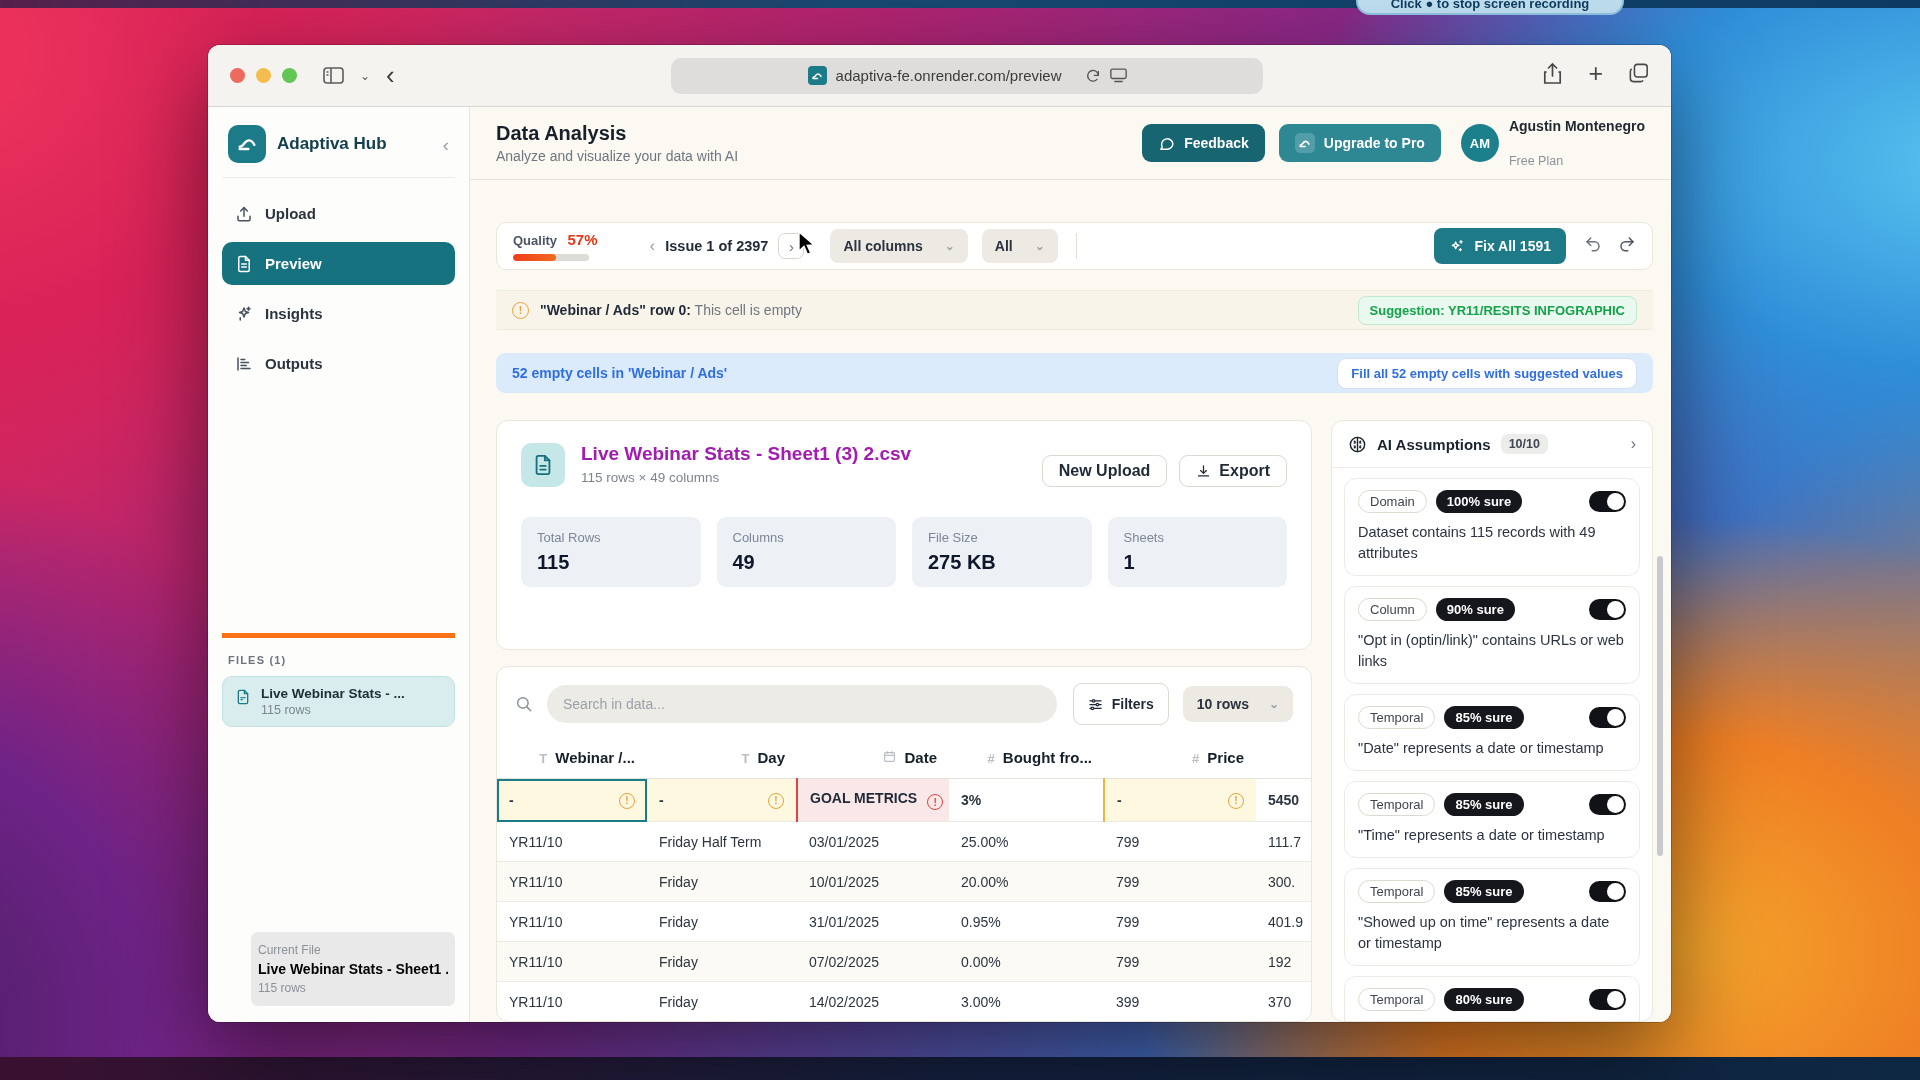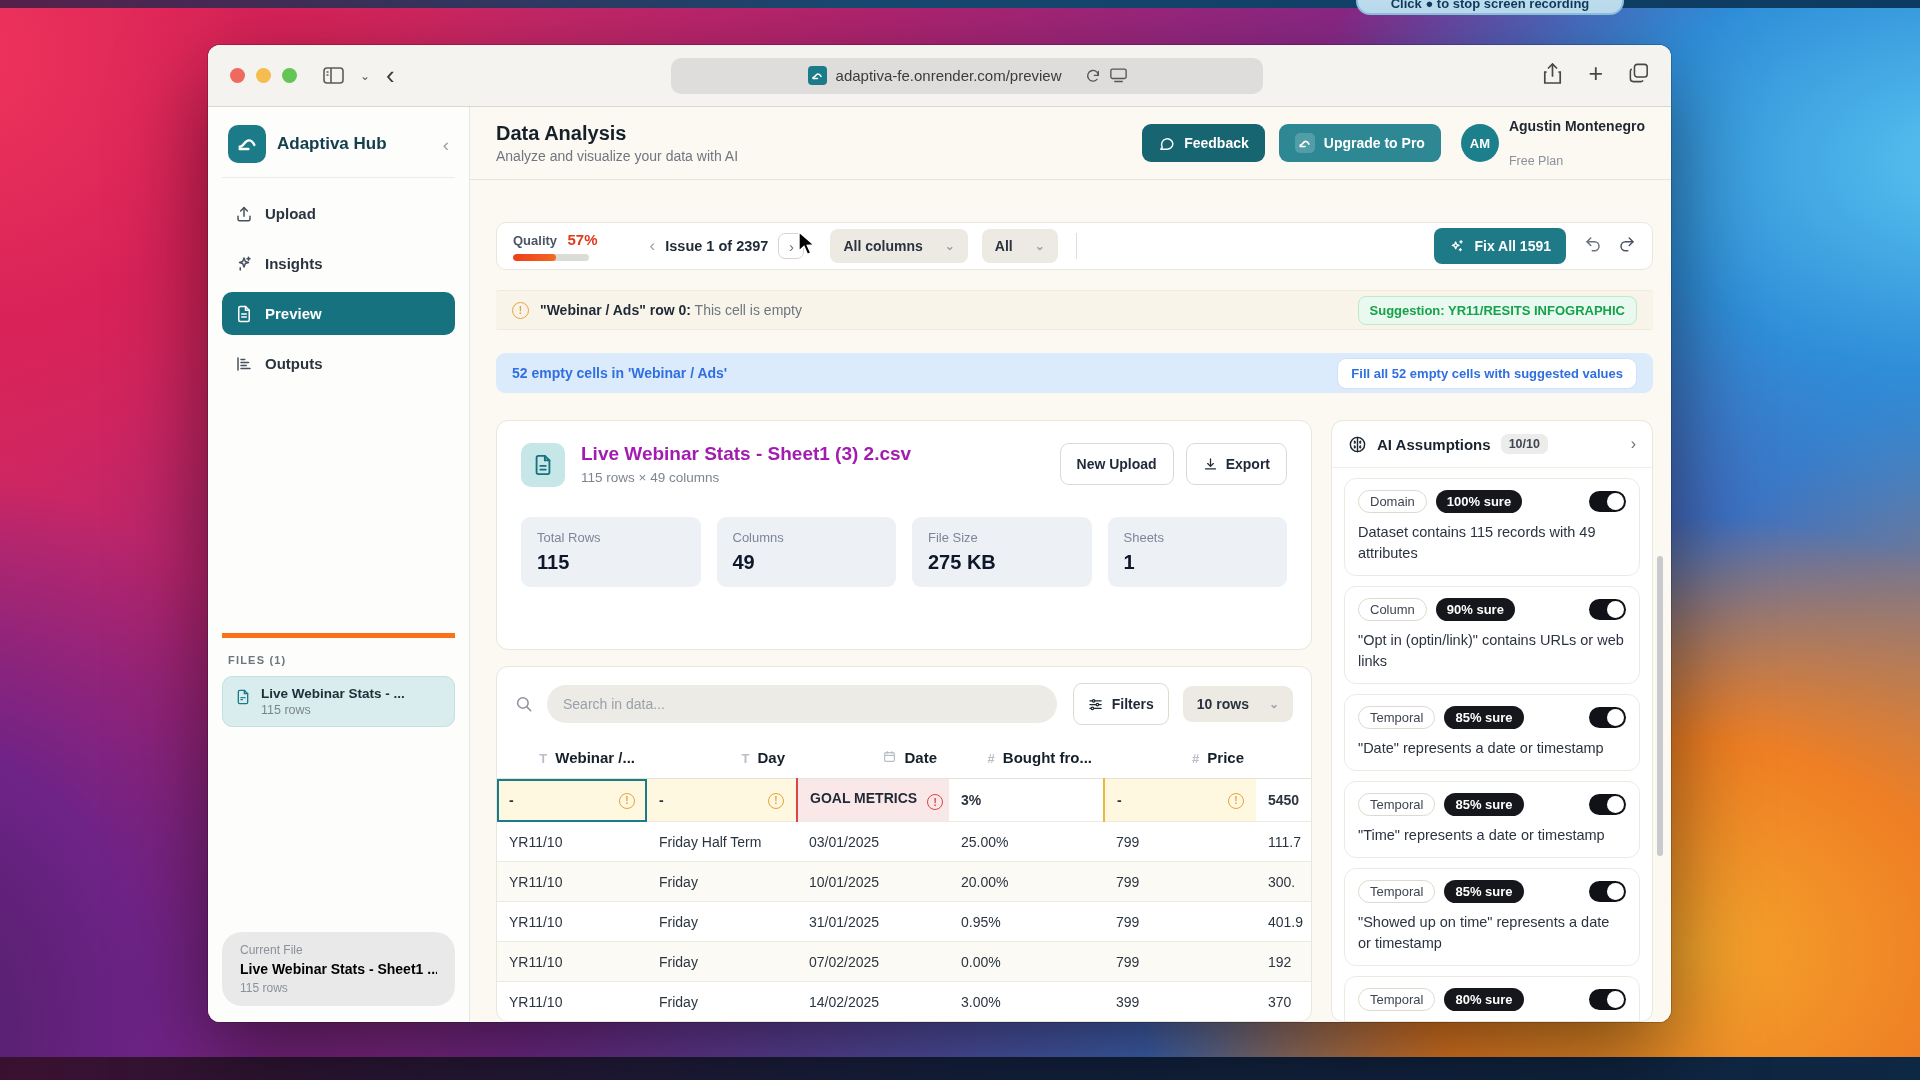--- a/index.html
+++ b/index.html
@@ -55,21 +55,21 @@
     font-size:15px; font-weight:600; color:#2b3540; }
   .nav-item svg { color:#46515d; }
   .nav-item.active { background:#17727f; color:#fff; }
   .nav-item.active svg { color:#fff; }
   .files-sec { margin-top:248px; border-top:5px solid #f97316; padding-top:16px; }
   .files-head { font-size:11px; letter-spacing:1.2px; font-weight:700; color:#6d7580; padding:0 6px 10px; }
   .file-pill { background:#d9edee; border:1px solid #c2e1e3; border-radius:10px; padding:9px 12px; display:flex; gap:10px; }
   .file-pill svg { color:#1b7b88; margin-top:2px; flex:none; }
   .fp-name { font-size:13.5px; font-weight:700; color:#20303a; }
   .fp-meta { font-size:12.5px; color:#7c858f; margin-top:2px; }
-  .curfile { margin-top:auto; background:#e9e9e9; border-radius:20px; padding:11px 18px; }
+  .curfile { margin-top:auto; background:#e9e9e9; border-radius:7px; padding:11px 7px;margin-left:29px; }
   .cf-h { font-size:12px; color:#8b919a; }
   .cf-n { font-size:14px; font-weight:600; color:#000000; margin-top:4px; white-space:nowrap; overflow:hidden; }
   .cf-m { font-size:12px; color:#8b919a; margin-top:4px; }
 
   
   .main { flex:1; display:flex; flex-direction:column; min-width:0; background:#fbf9f2; }
   .pagehead { height:73px; padding:0 26px; display:flex; align-items:center; border-bottom:1px solid #e7e4db; flex:none; }
   .pg-title { font-size:20px; font-weight:700; color:#16202b; }
   .pg-sub { font-size:14px; color:#6f7680; margin-top:3px; }
   .head-right { margin-left:auto; display:flex; align-items:center; gap:14px; }
@@ -121,22 +121,22 @@
   .lower { margin-top:27px; display:flex; gap:19px; flex:1; min-height:0; align-items:stretch; height:640px; }
   .leftcol { width:816px; display:flex; flex-direction:column; flex:none; }
 
   .filecard { background:#fff; border:1px solid #e9e6dc; border-radius:12px; padding:22px 24px; flex:none; height:230px; }
   .fc-top { display:flex; align-items:flex-start; }
   .fc-icon { width:44px; height:44px; border-radius:10px; background:#c6e7e8; display:flex; align-items:center; justify-content:center;
     color:#16707d; margin-right:16px; flex:none; }
   .fc-name { font-size:19px; font-weight:700; color:#a21caf; }
   .fc-meta { font-size:13.5px; color:#7c858f; margin-top:5px; }
   .fc-actions { margin-left:auto; display:flex; gap:12px; }
-  .btn-outline { height:42px; padding:0 16px; background:#fff; border:1px solid #dcd9d0; border-radius:9px;
-    font-size:14px; font-weight:600; color:#1f2937; display:flex; align-items:center; gap:8px; }
+  .btn-outline { height:32px; padding:0 16px; background:#fff; border:1px solid #dcd9d0; border-radius:9px;
+    font-size:16px; font-weight:600; color:#1f2937; display:flex; align-items:center; gap:8px;margin-top:12px; }
   .stats { display:flex; gap:16px; margin-top:30px; }
   .stat { flex:1; background:#edf1f6; border-radius:9px; padding:13px 16px; }
   .st-l { font-size:13px; color:#7c8698; }
   .st-v { font-size:20px; font-weight:800; color:#0f172a; margin-top:6px; }
 
   .tablecard { margin-top:16px; background:#fff; border:1px solid #e9e6dc; border-radius:12px; flex:1; overflow:hidden;
     display:flex; flex-direction:column; }
   .searchrow { display:flex; align-items:center; padding:16px 18px 14px; gap:14px; }
   .search-pill { flex:1; height:38px; background:#ecebe5; border-radius:19px; display:flex; align-items:center; padding:0 16px; max-width:510px; }
   .search-pill input { border:none; background:transparent; outline:none; font-size:14px; color:#0f172a; width:100%;
@@ -267,37 +267,37 @@
 
         <div class="nav">
           <div class="nav-item">
             <svg width="18" height="18" viewBox="0 0 24 24" fill="none" stroke="currentColor" stroke-width="2" stroke-linecap="round" stroke-linejoin="round">
                 <path d="M12 15V4"></path>
                 <path d="M7.5 8L12 3.5 16.5 8"></path>
                 <path d="M4 15v4a2 2 0 0 0 2 2h12a2 2 0 0 0 2-2v-4"></path>
               </svg>
             <span>Upload</span>
           </div>
+          <div class="nav-item active">
+            <svg width="18" height="18" viewBox="0 0 24 24" fill="none" stroke="currentColor" stroke-width="2" stroke-linecap="round" stroke-linejoin="round">
+                <path d="M14 2H7a2 2 0 0 0-2 2v16a2 2 0 0 0 2 2h10a2 2 0 0 0 2-2V7z"></path>
+                <path d="M14 2v5h5"></path>
+                <line x1="9" y1="12" x2="15" y2="12"></line>
+                <line x1="9" y1="16" x2="15" y2="16"></line>
+              </svg>
+            <span>Preview</span>
+          </div>
           <div class="nav-item">
             <svg width="18" height="18" viewBox="0 0 24 24" fill="none" stroke="currentColor" stroke-width="2" stroke-linecap="round" stroke-linejoin="round">
                 <path d="M12 4l1.8 4.6L18 10l-4.2 1.4L12 16l-1.8-4.6L6 10l4.2-1.4z"></path>
                 <path d="M18 3v4"></path>
                 <path d="M16 5h4"></path>
                 <path d="M7 17v3"></path>
               </svg>
             <span>Insights</span>
-          </div>
-          <div class="nav-item active">
-            <svg width="18" height="18" viewBox="0 0 24 24" fill="none" stroke="currentColor" stroke-width="2" stroke-linecap="round" stroke-linejoin="round">
-                <path d="M14 2H7a2 2 0 0 0-2 2v16a2 2 0 0 0 2 2h10a2 2 0 0 0 2-2V7z"></path>
-                <path d="M14 2v5h5"></path>
-                <line x1="9" y1="12" x2="15" y2="12"></line>
-                <line x1="9" y1="16" x2="15" y2="16"></line>
-              </svg>
-            <span>Preview</span>
           </div>
           <div class="nav-item">
             <svg width="18" height="18" viewBox="0 0 24 24" fill="none" stroke="currentColor" stroke-width="2" stroke-linecap="round">
                 <path d="M4 4v16"></path>
                 <path d="M8 10h10"></path>
                 <path d="M8 14h7"></path>
                 <path d="M8 18h12"></path>
                 <path d="M8 6h5"></path>
               </svg>
             <span>Outputs</span>

